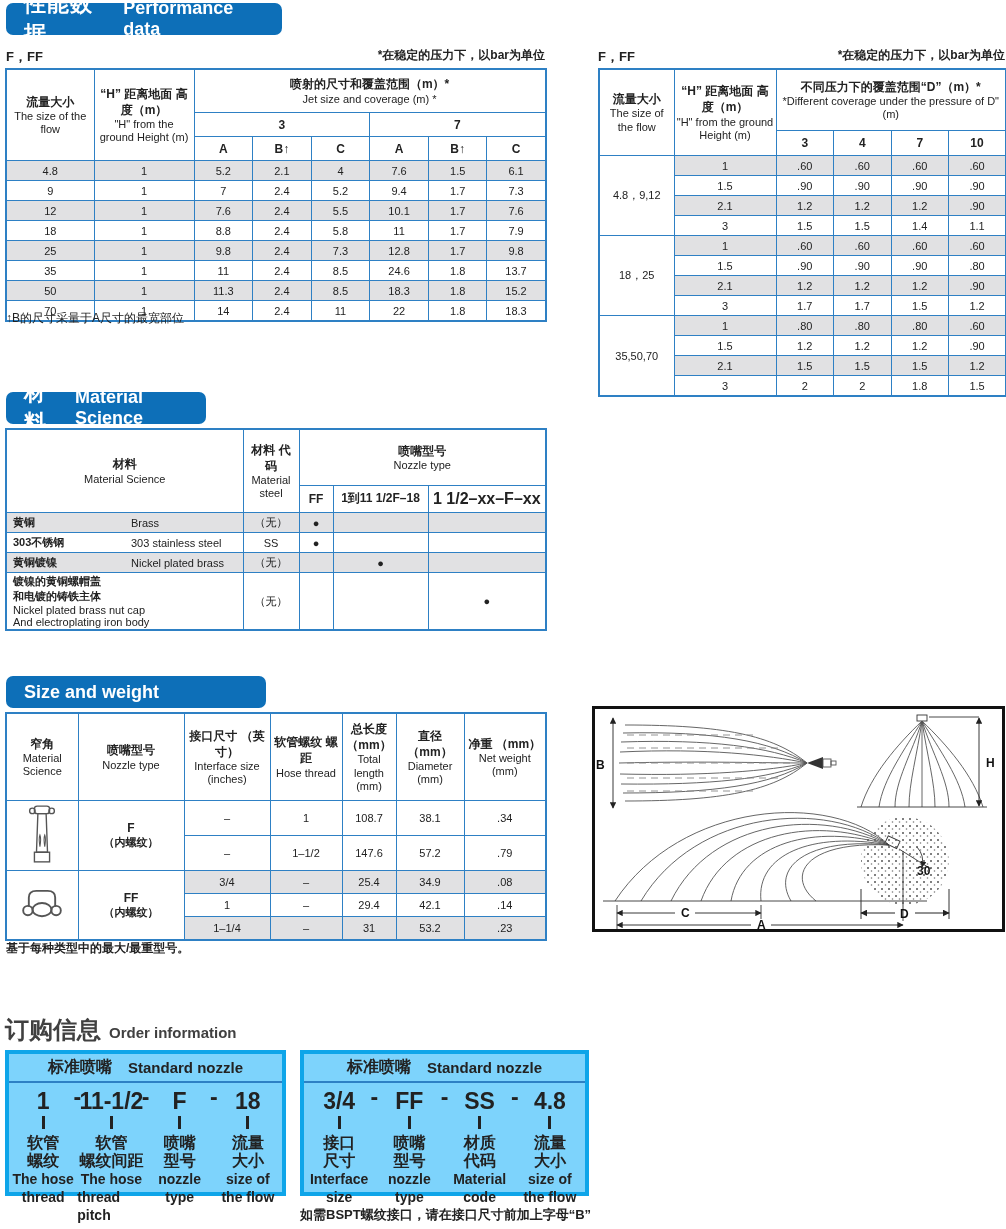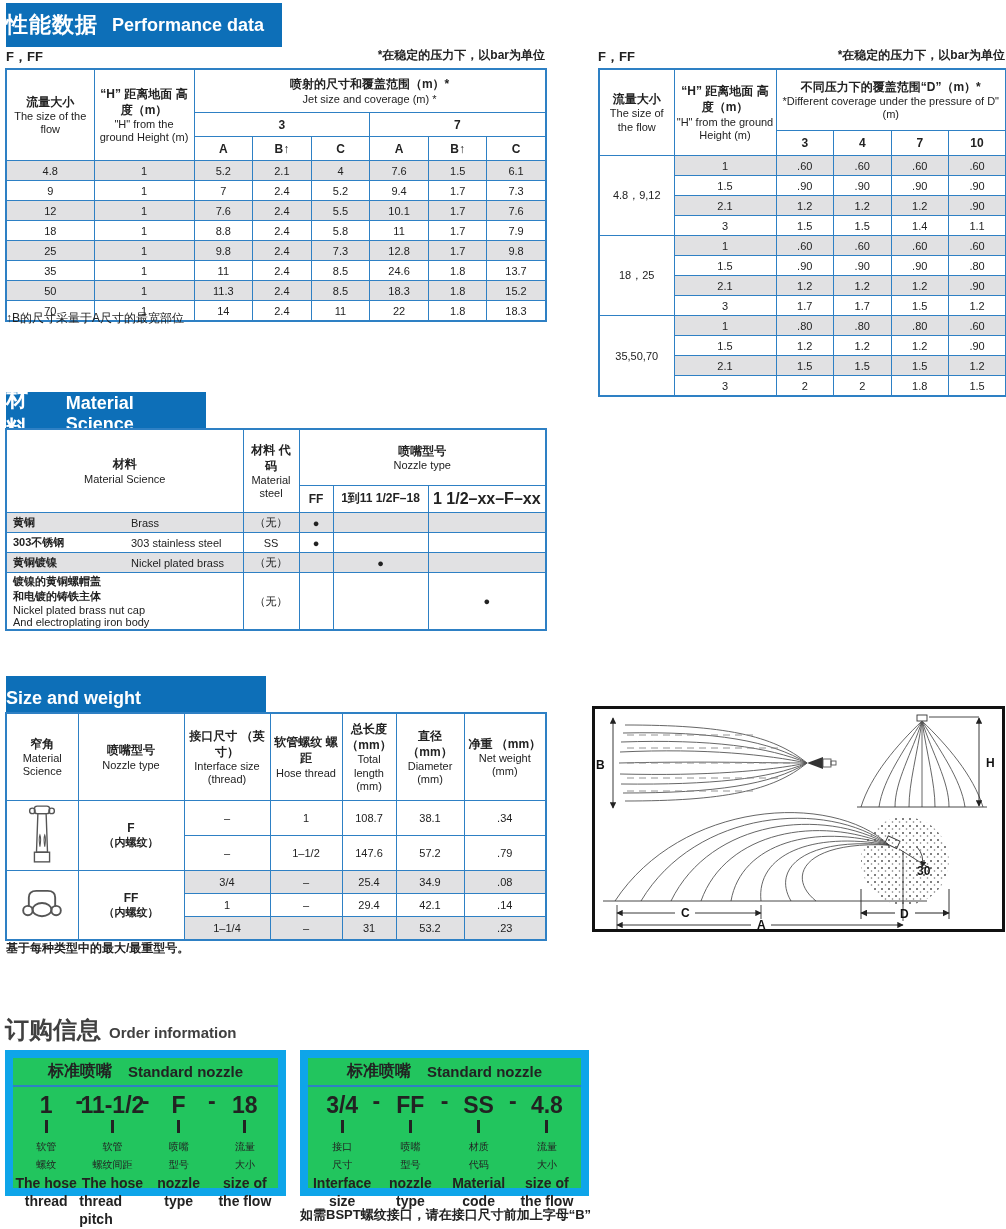--- a/index.html
+++ b/index.html
@@ -1,20 +1,20 @@
 <!DOCTYPE html>
 <html><head>
 <meta charset="utf-8">
 <style>
   html,body{margin:0;padding:0;background:#fff;}
   body{font-family:"Liberation Sans","DejaVu Sans",sans-serif;color:#222;}
   .page{position:relative;width:1006px;height:1229px;background:#fff;overflow:hidden;}
 
   
-  .sec-bar{position:absolute;background:#0d6fb8;color:#fff;display:flex;align-items:center;gap:14px;padding:0 0;box-sizing:border-box;height:44px;}
+  .sec-bar{position:absolute;background:#0d6fb8;color:#fff;display:flex;align-items:center;gap:14px;padding:0 18px;box-sizing:border-box;height:32px;border-radius:7px;}
   .sec-bar .zh{font-size:22px;font-weight:bold;letter-spacing:1px;}
   .sec-bar .en{font-size:18px;font-weight:bold;}
 
   .lbl{position:absolute;font-size:13px;font-weight:bold;color:#222;}
   .note{position:absolute;font-size:12px;font-weight:bold;color:#222;text-align:right;}
   .foot{position:absolute;font-size:12px;color:#222;}
   .foot.b{font-weight:bold;}
 
   
   table.t{position:absolute;border-collapse:collapse;table-layout:fixed;background:#fff;border:2px solid #2e80c4;}
@@ -45,29 +45,29 @@
 
   
   .diagram-box{position:absolute;border:3px solid #111;background:#fff;box-sizing:border-box;}
   .diagram-box svg{display:block;}
   .dim-label{font-size:12px;font-weight:bold;fill:#111;}
 
   
   .order-title{position:absolute;display:flex;align-items:baseline;gap:8px;color:#404040;}
   .order-title .zh{font-size:24px;font-weight:bold;}
   .order-title .en{font-size:15px;font-weight:bold;}
-  .order-box{position:absolute;border:8px solid #0ea5e9;background:#22c55e;box-sizing:border-box;}
+  .order-box{position:absolute;border:4px solid #0ea5e9;background:#7dd3fc;box-sizing:border-box;}
   .ob-title{display:flex;justify-content:center;align-items:center;gap:16px;height:27px;border-bottom:2px solid #2e80c4;}
   .ob-title .zh{font-size:16px;font-weight:bold;}
   .ob-title .en{font-size:15px;font-weight:bold;}
   .ob-body{position:relative;display:flex;padding-top:4px;}
   .ob-col{flex:1;display:flex;flex-direction:column;align-items:center;}
   .ob-code{font-size:23px;font-weight:bold;height:28px;line-height:28px;}
   .ob-bar{width:3px;height:13px;background:#222;margin:1px 0 5px 0;}
-  .ob-zh{font-size:10px;font-weight:normal;line-height:18px;}
+  .ob-zh{font-size:16px;font-weight:bold;line-height:18px;}
   .ob-en{font-size:14px;font-weight:bold;line-height:18px;}
   .ob-dash{position:absolute;top:0;transform:translateX(-50%);font-size:23px;font-weight:bold;height:28px;line-height:28px;}
 </style>
 </head>
 <body>
 
 <div class="page">
 
   <div class="sec-bar" style="left:6px;top:3px;width:276px;">
     <span class="zh">性能数据</span>
@@ -405,21 +405,21 @@
         <th style="height:84px;">
             <div class="hz">窄角</div>
             <div class="he">Material Science</div>
           </th>
         <th>
             <div class="hz">喷嘴型号</div>
             <div class="he">Nozzle type</div>
           </th>
         <th>
             <div class="hz">接口尺寸 （英寸）</div>
-            <div class="he">Interface size (thread)</div>
+            <div class="he">Interface size (inches)</div>
           </th>
         <th>
             <div class="hz">软管螺纹 螺距</div>
             <div class="he">Hose thread</div>
           </th>
         <th>
             <div class="hz">总长度 （mm）</div>
             <div class="he">Total length (mm)</div>
           </th>
         <th>

